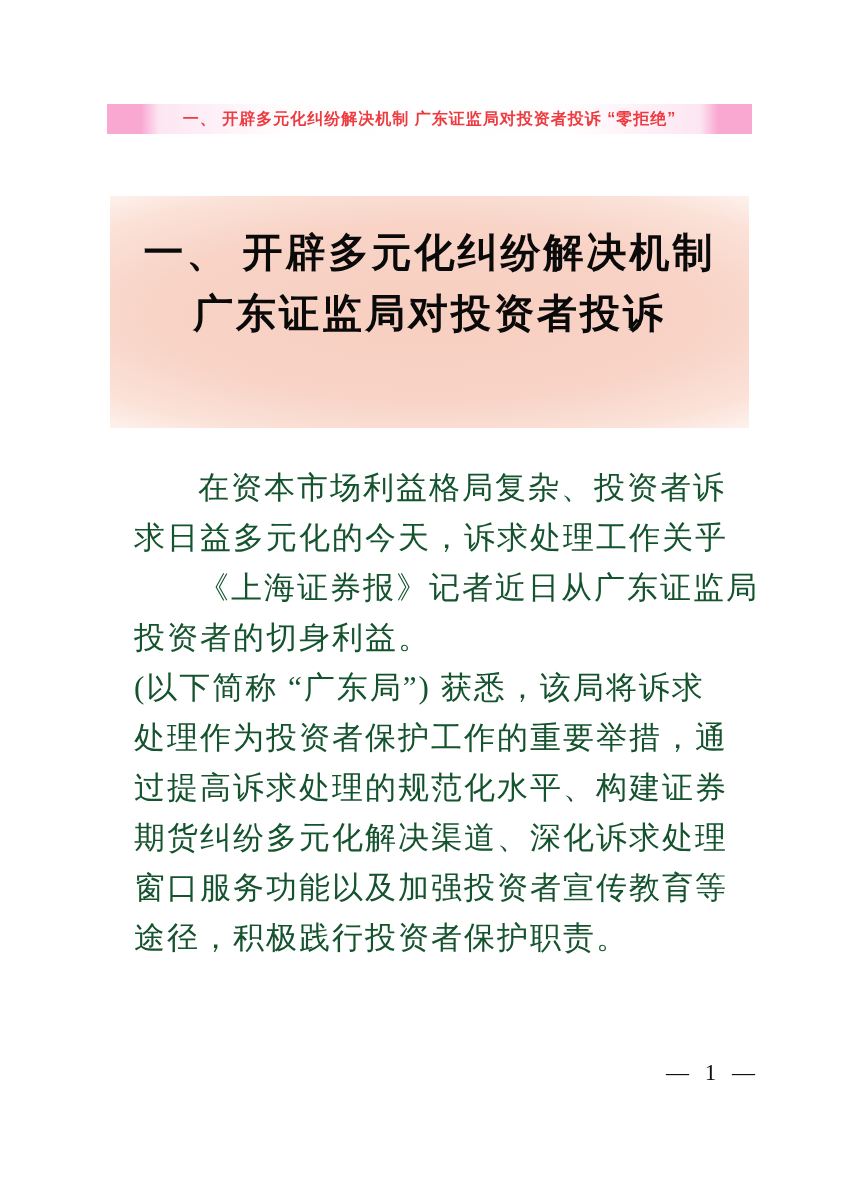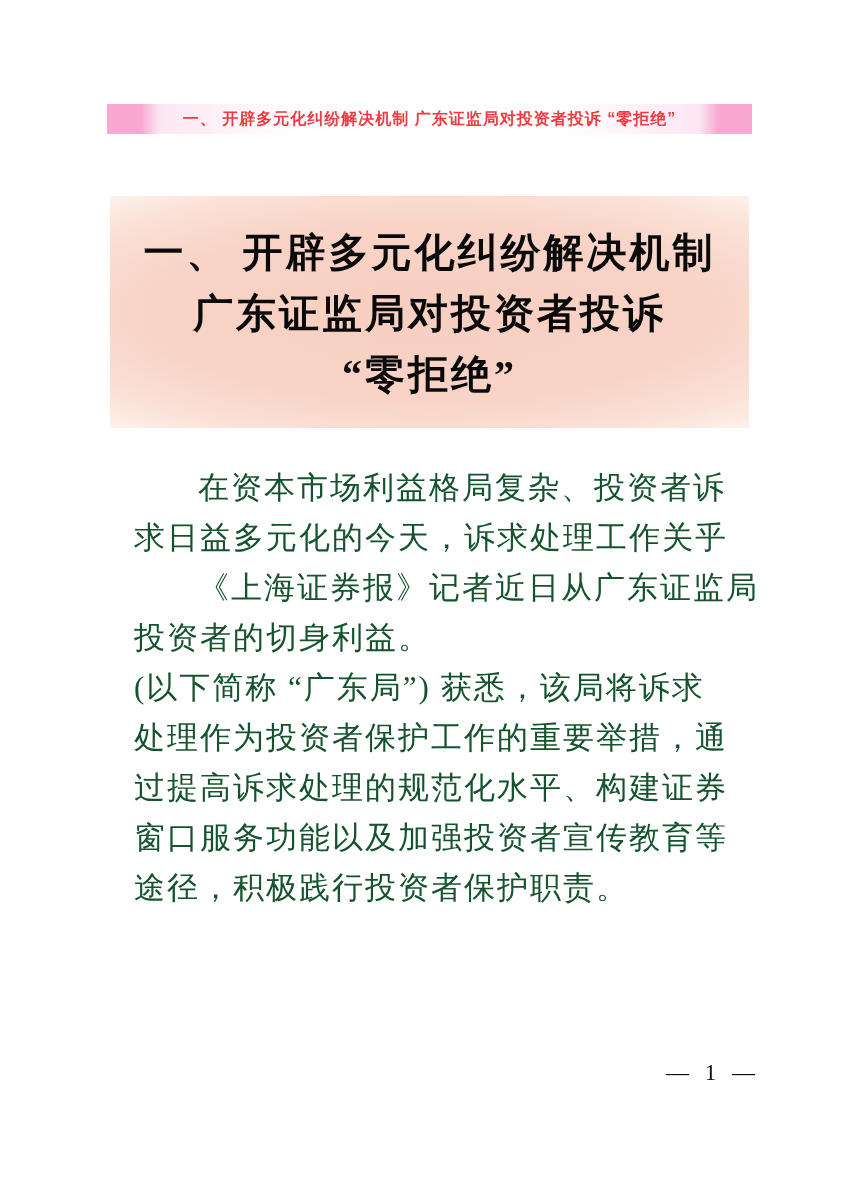--- a/index.html
+++ b/index.html
@@ -109,30 +109,30 @@
 <div class="page">
 
   <div class="header-bar">
     <div class="header-strip"></div>
     <div class="header-title">一、 开辟多元化纠纷解决机制 广东证监局对投资者投诉 “零拒绝”</div>
   </div>
 
   <div class="title-block">
     <div class="title-line">一、 开辟多元化纠纷解决机制</div>
     <div class="title-line">广东证监局对投资者投诉</div>
-    <div class="title-line">“零拒绝”</div>
   </div>
 
   <div class="body-text">
     <div class="body-line indent">在资本市场利益格局复杂、投资者诉</div>
     <div class="body-line">求日益多元化的今天，诉求处理工作关乎</div>
     <div class="body-line indent">《上海证券报》记者近日从广东证监局</div>
     <div class="body-line">投资者的切身利益。</div>
     <div class="body-line">(以下简称 “广东局”) 获悉，该局将诉求</div>
     <div class="body-line">处理作为投资者保护工作的重要举措，通</div>
     <div class="body-line">过提高诉求处理的规范化水平、构建证券</div>
+    <div class="body-line">期货纠纷多元化解决渠道、深化诉求处理</div>
     <div class="body-line">窗口服务功能以及加强投资者宣传教育等</div>
     <div class="body-line">途径，积极践行投资者保护职责。</div>
   </div>
 
   <div class="page-number">— 1 —</div>
 
 </div>
 
 </body></html>

